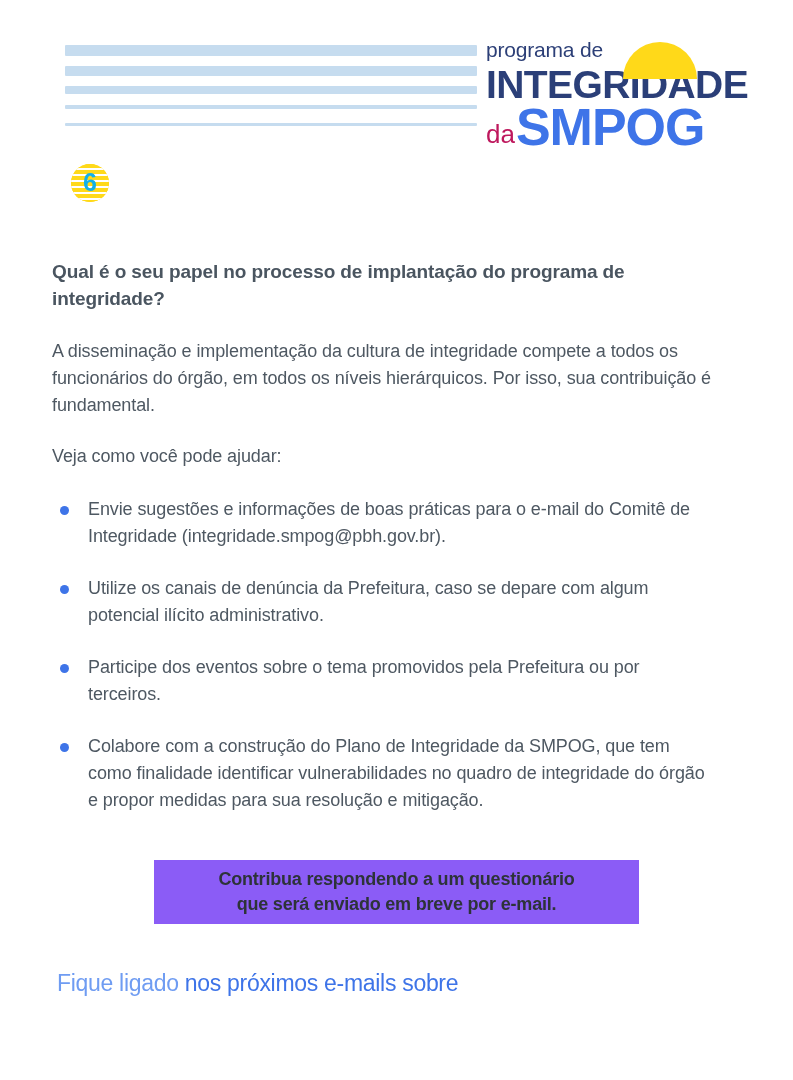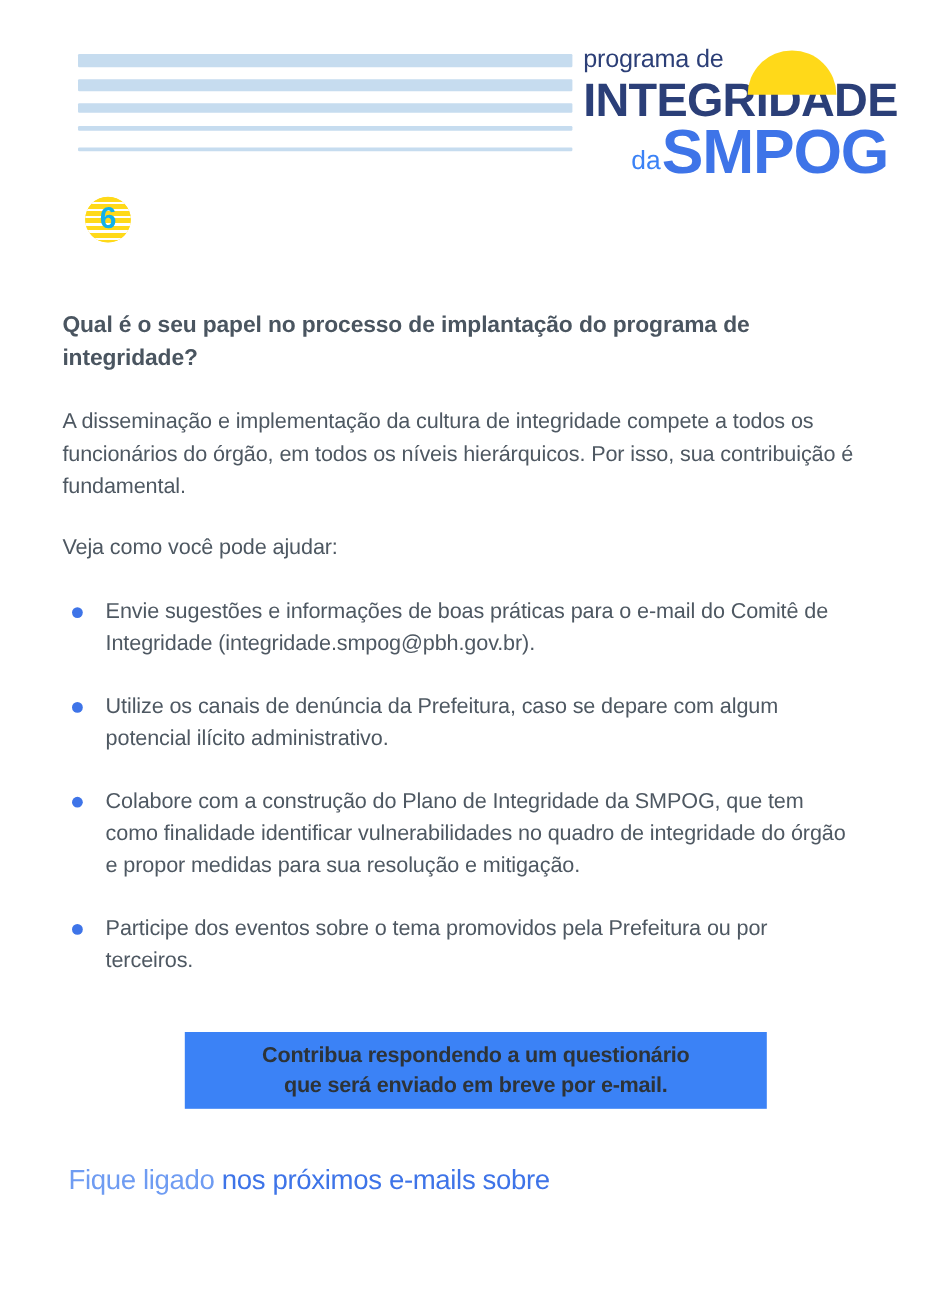--- a/index.html
+++ b/index.html
@@ -75,25 +75,24 @@
     letter-spacing: -0.6px;
     line-height: 40px;
     margin-top: 1px;
   }
   .logo-row-3 {
     display: flex;
     align-items: flex-end;
     margin-top: -4px;
   }
   .logo-da {
-    font-size: 22px;
-    color: #3b82f6;
+    font-size: 26px;
+    color: #be185d;
     line-height: 30px;
     margin-bottom: 4px;
-    margin-left: 40px;
   }
   .logo-smpog {
     font-size: 52px;
     font-weight: bold;
     color: #3e74e8;
     letter-spacing: -1px;
     line-height: 52px;
     margin-left: 1px;
   }
 
@@ -192,21 +191,21 @@
     background: #3e74e8;
   }
 
   
   .callout {
     position: absolute;
     left: 154px;
     top: 860px;
     width: 485px;
     height: 64px;
-    background: #3b82f6;
+    background: #8b5cf6;
     display: flex;
     flex-direction: column;
     align-items: center;
     justify-content: center;
   }
   .callout-line {
     font-size: 18px;
     font-weight: bold;
     color: #2d3338;
     line-height: 25px;
@@ -278,22 +277,22 @@
 
   <p class="q-heading">Qual é o seu papel no processo de implantação do programa de integridade?</p>
 
   <p class="para lead">A disseminação e implementação da cultura de integridade compete a todos os funcionários do órgão, em todos os níveis hierárquicos. Por isso, sua contribuição é fundamental.</p>
 
   <p class="para">Veja como você pode ajudar:</p>
 
   <ul class="bullets">
     <li class="bullet">Envie sugestões e informações de boas práticas para o e-mail do Comitê de Integridade (integridade.smpog@pbh.gov.br).</li>
     <li class="bullet">Utilize os canais de denúncia da Prefeitura, caso se depare com algum potencial ilícito administrativo.</li>
+    <li class="bullet">Participe dos eventos sobre o tema promovidos pela Prefeitura ou por terceiros.</li>
     <li class="bullet">Colabore com a construção do Plano de Integridade da SMPOG, que tem como finalidade identificar vulnerabilidades no quadro de integridade do órgão e propor medidas para sua resolução e mitigação.</li>
-    <li class="bullet">Participe dos eventos sobre o tema promovidos pela Prefeitura ou por terceiros.</li>
   </ul>
 </div>
 
 <div class="callout">
   <div class="callout-line">Contribua respondendo a um questionário</div>
   <div class="callout-line">que será enviado em breve por e-mail.</div>
 </div>
 
 <div class="footer">
   <div class="footer-line">

